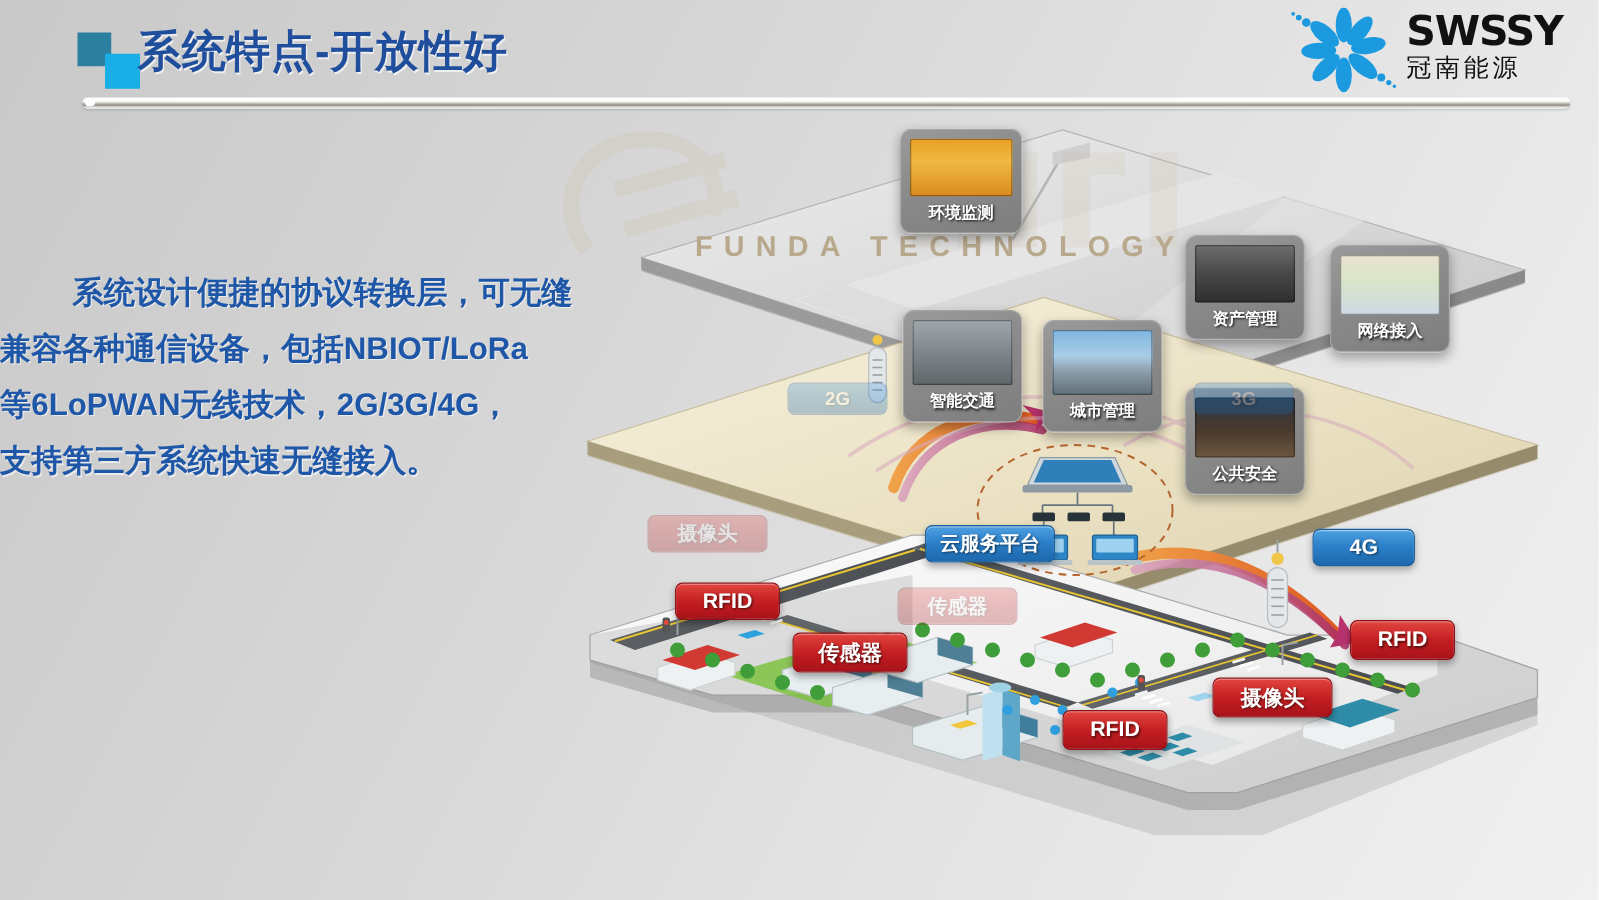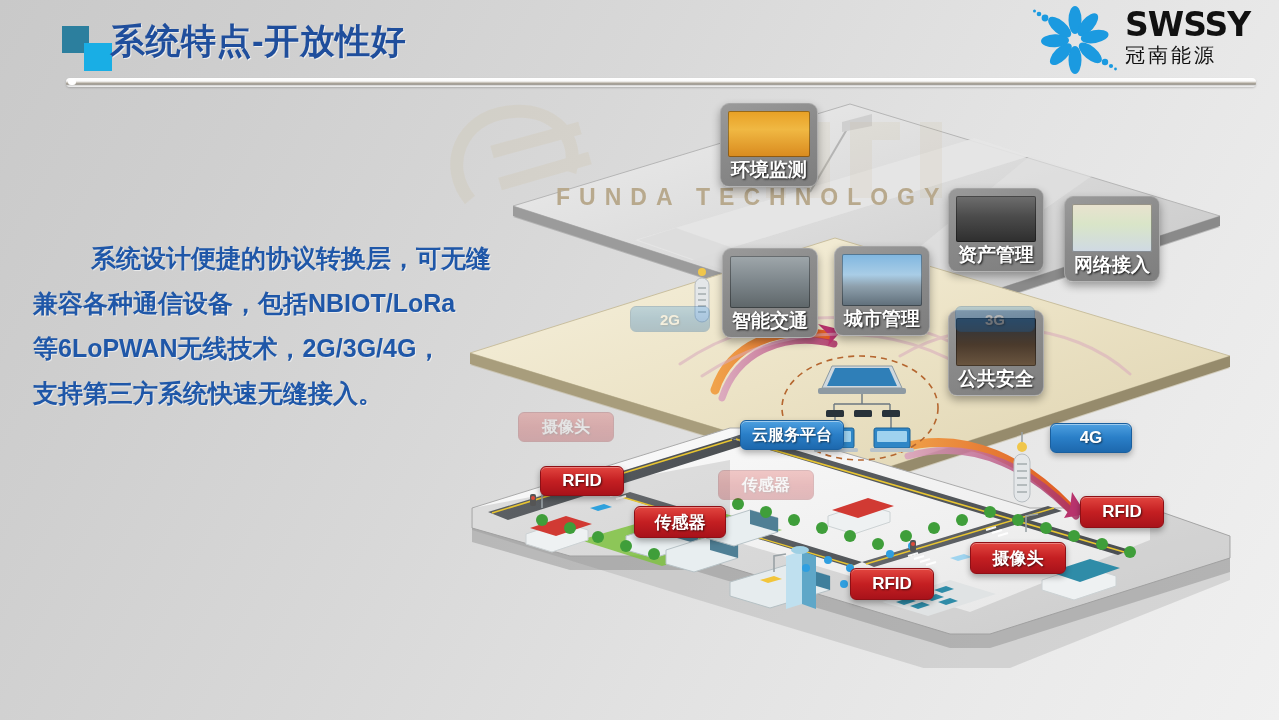--- a/index.html
+++ b/index.html
@@ -42,24 +42,23 @@
     font-size:33px; font-weight:bold; color:#111; letter-spacing:-1px;
     font-family:"DejaVu Sans",sans-serif; line-height:34px;
   }
   #logo-sub {
     font-size:20px; font-weight:normal; color:#111; letter-spacing:3px;
     margin-top:2px; line-height:22px;
   }
 
   
   #body-copy {
-    position:absolute; left:33px; top:212px; width:500px;
+    position:absolute; left:0; top:212px; width:500px;
     font-size:25px; font-weight:bold; color:#1f57a8; line-height:45px;
     text-shadow:1px 1px 0 rgba(255,255,255,.55);
-    margin-top:24px;
   }
   #body-copy .ln { white-space:nowrap; display:block; }
   #body-copy .ln.first { text-indent:58px; }
 
   
   #diagram { position:absolute; left:430px; top:88px; width:849px; height:580px; }
   #diagram svg { position:absolute; left:0; top:0; }
 
   
   #watermark {
@@ -80,21 +79,21 @@
     box-shadow:0 4px 9px rgba(0,0,0,.33);
     border:1px solid rgba(255,255,255,.28);
   }
   .card .thumb {
     width:100%; height:calc(100% - 25px);
     border-radius:2px; overflow:hidden; position:relative;
     box-shadow:inset 0 0 0 1px rgba(0,0,0,.35);
   }
   .card .cap {
     height:25px; line-height:25px; text-align:center;
-    font-size:19px; font-weight:bold; color:#fff;
+    font-size:13px; font-weight:bold; color:#fff;
     text-shadow:1px 1px 2px rgba(0,0,0,.85);
     white-space:nowrap;
   }
 
   
   .th-night   { background:linear-gradient(180deg,#1b2518 0%,#2f3a22 38%,#56502a 62%,#20250f 100%); }
   .th-smoke   { background:linear-gradient(180deg,#e8a024 0%,#f0b843 40%,#d98a1e 100%); }
   .th-traffic { background:linear-gradient(180deg,#9fa7ab 0%,#7d868b 50%,#5e6669 100%); }
   .th-truck   { background:linear-gradient(180deg,#3f5f95 0%,#6e8cc2 46%,#b9a886 56%,#8c7a55 100%); }
   .th-city    { background:linear-gradient(180deg,#7fb6e0 0%,#a9cde6 40%,#8ea0ad 62%,#5f6e79 100%); }
@@ -455,21 +454,21 @@
       <div class="thumb th-smoke"></div>
       <div class="cap">环境监测</div>
     </div>
 
     <div class="card" style="left:292px;top:160px;width:96px;height:90px;">
       <div class="thumb th-traffic"></div>
       <div class="cap">智能交通</div>
     </div>
 
 
-    <div class="card" style="left:404px;top:158px;width:96px;height:90px;">
+    <div class="card" style="left:404px;top:168px;width:96px;height:90px;">
       <div class="thumb th-city"></div>
       <div class="cap">城市管理</div>
     </div>
 
     <div class="card" style="left:518px;top:100px;width:96px;height:84px;">
       <div class="thumb th-manhole"></div>
       <div class="cap">资产管理</div>
     </div>
 
     <div class="card" style="left:518px;top:222px;width:96px;height:86px;">

